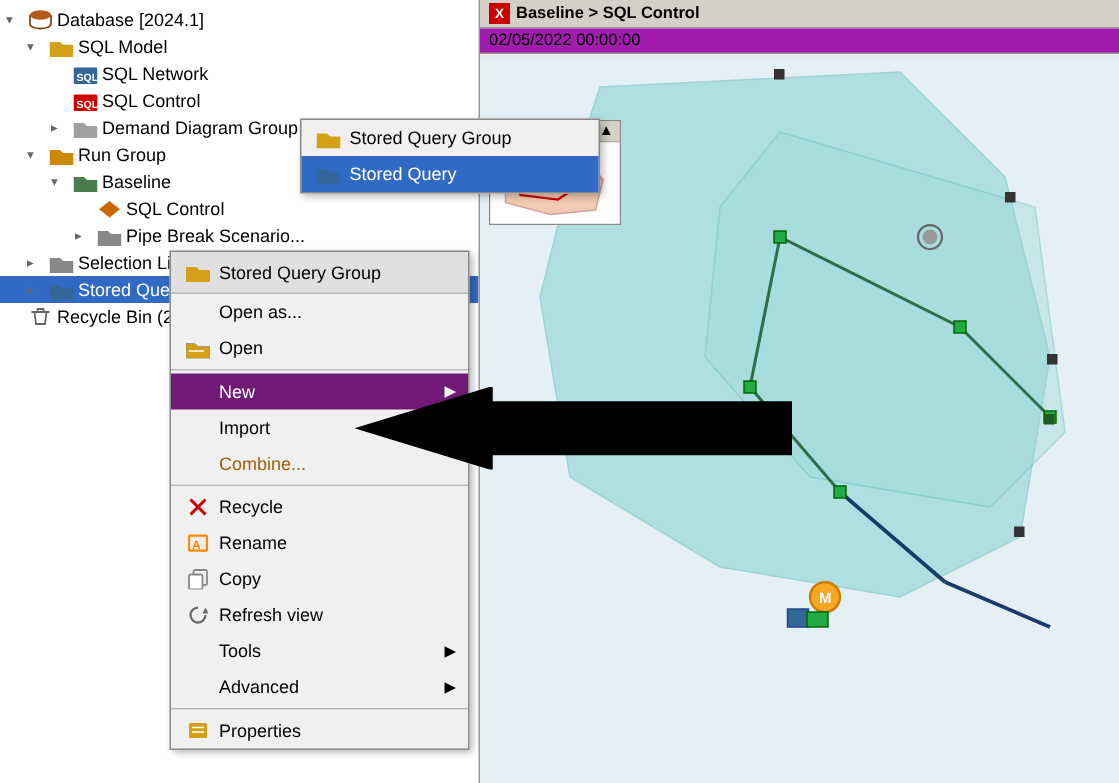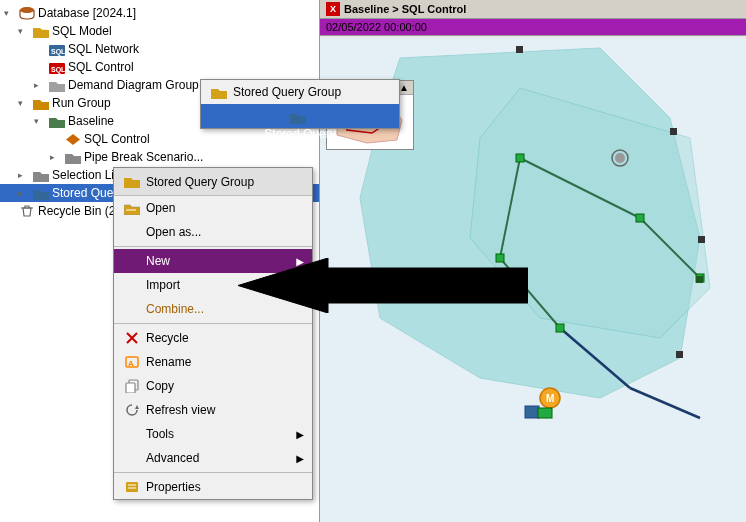--- a/index.html
+++ b/index.html
@@ -105,21 +105,20 @@
       width: 200px;
       background: #f0f0f0;
       border: 1px solid #888;
       box-shadow: 2px 2px 5px rgba(0,0,0,0.3);
       z-index: 101;
     }
 
     .submenu-new .menu-item.active {
       background: #316ac5;
       color: white;
-      flex-direction: column;
     }
 
     
     .right-panel {
       position: absolute;
       left: 320px; top: 0;
       width: 426px; height: 522px;
       background: #e8e8e8;
       overflow: hidden;
     }
@@ -341,32 +340,32 @@
   <div class="menu-item" style="background:#e0e0e0; border-bottom:1px solid #bbb; height:28px;">
     <span class="menu-icon">
       <svg width="16" height="13">
           <path d="M0 3h7l2 2h7v8H0z" fill="#d4a017"></path>
         </svg>
     </span>
     <span class="menu-label">Stored Query Group</span>
   </div>
 
   <div class="menu-item">
+    <span class="menu-icon" style="width:20px"></span>
+    <span class="menu-label">Open as...</span>
+  </div>
+
+  <div class="menu-item">
     <span class="menu-icon">
       <svg width="16" height="13">
           <path d="M0 3h6l2 2h8v8H0z" fill="#d4a017" stroke="#888" stroke-width="0.5"></path>
           <path d="M2 8h10" stroke="white" stroke-width="1"></path>
         </svg>
     </span>
     <span class="menu-label">Open</span>
-  </div>
-
-  <div class="menu-item">
-    <span class="menu-icon" style="width:20px"></span>
-    <span class="menu-label">Open as...</span>
   </div>
 
   <div class="menu-separator"></div>
 
   <div class="menu-item active">
     <span class="menu-icon" style="width:20px"></span>
     <span class="menu-label">New</span>
     <span class="submenu-arrow">▶</span>
   </div>
 

